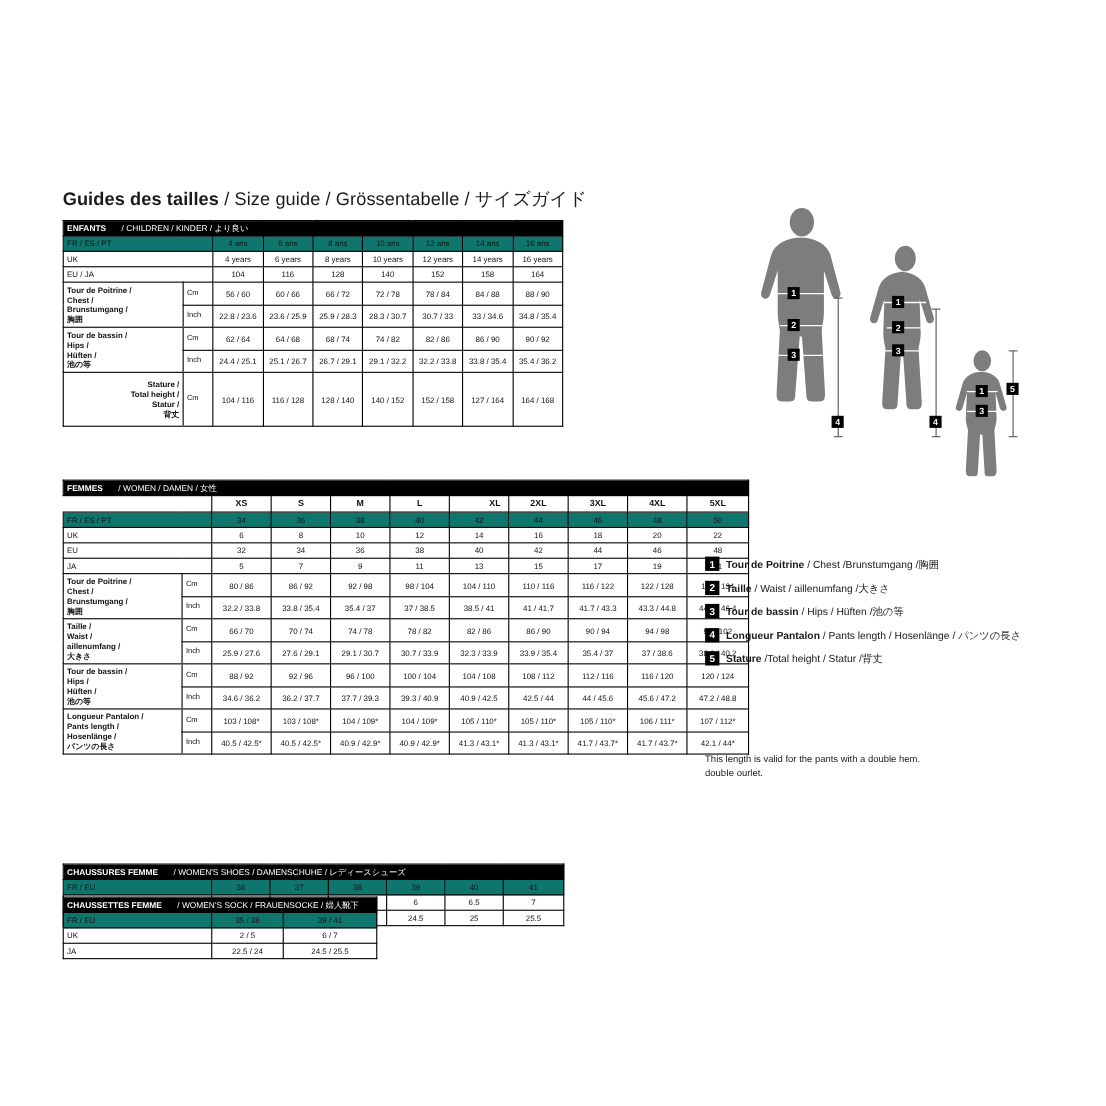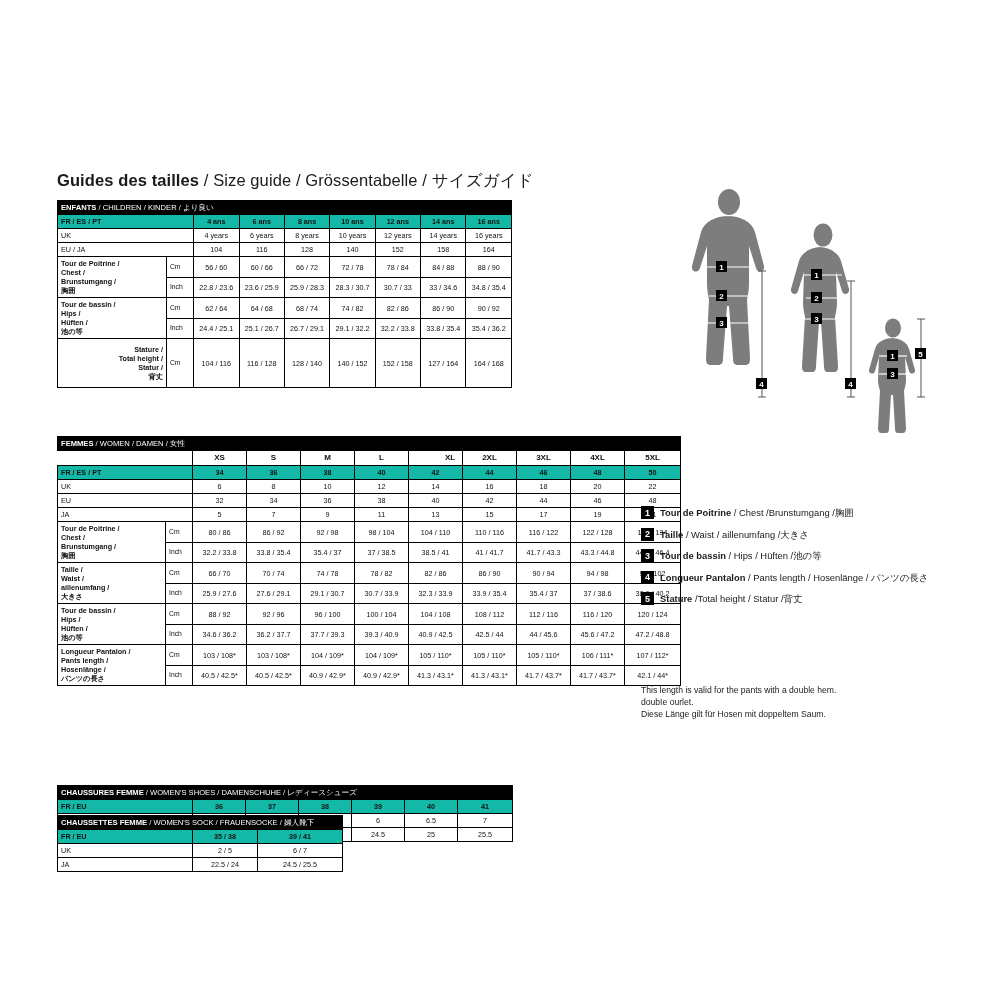--- a/index.html
+++ b/index.html
@@ -31,22 +31,22 @@
   table.sz td{
     border:1px solid #000;
     padding:2px 3px;
     vertical-align:middle;
     line-height:1.25;
   }
   .hdrband td{
     background:#000;color:#fff;font-weight:bold;border:1px solid #000;
     font-size:7.6px;padding:3px 4px;
   }
-  .hdrband .light{font-weight:normal;}
-  .yel td{background:#14b8a6;font-weight:bold;}
+  .hdrband .light{font-weight:normal;margin-left:12px;}
+  .yel td{background:#0f766e;font-weight:normal;}
   .ctr{text-align:center;}
   .lbl{font-weight:bold;font-size:7.2px;}
   .unit{text-align:left;font-size:6.8px;}
   .nbd-r{border-right:none !important;}
 
   
   #tbl-children{position:absolute;left:57px;top:200px;width:455px;}
   #tbl-women{position:absolute;left:57px;top:436px;width:623px;}
   #tbl-shoes{position:absolute;left:57px;top:785px;width:455px;}
   #tbl-socks{position:absolute;left:57px;top:815px;width:285px;}
@@ -559,16 +559,15 @@
     </div>
     <div class="row">
       <div class="num">5</div>
       <div class="txt"><b>Stature</b><span> /Total height / Statur /背丈</span></div>
     </div>
   </div>
 
   <div class="footnote">
     <div>This length is valid for the pants with a double hem.</div>
     <div>doubIe ourlet.</div>
-    <div>Diese Länge gilt für Hosen mit doppeltem Saum.</div>
   </div>
 
 </div>
 
 </body></html>

